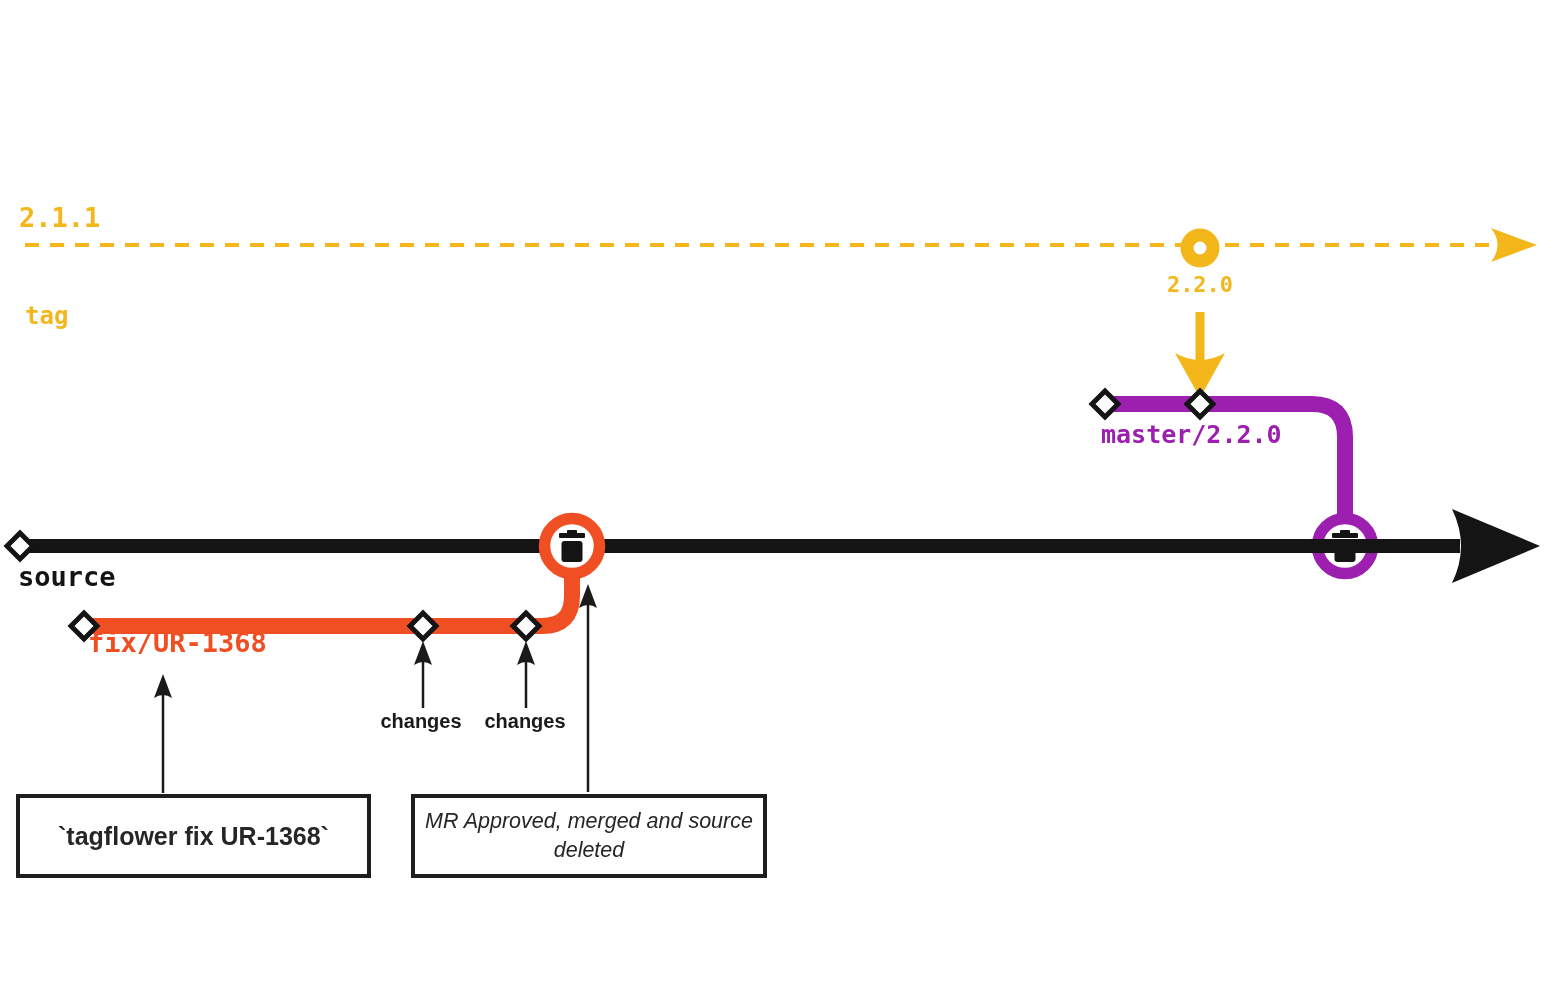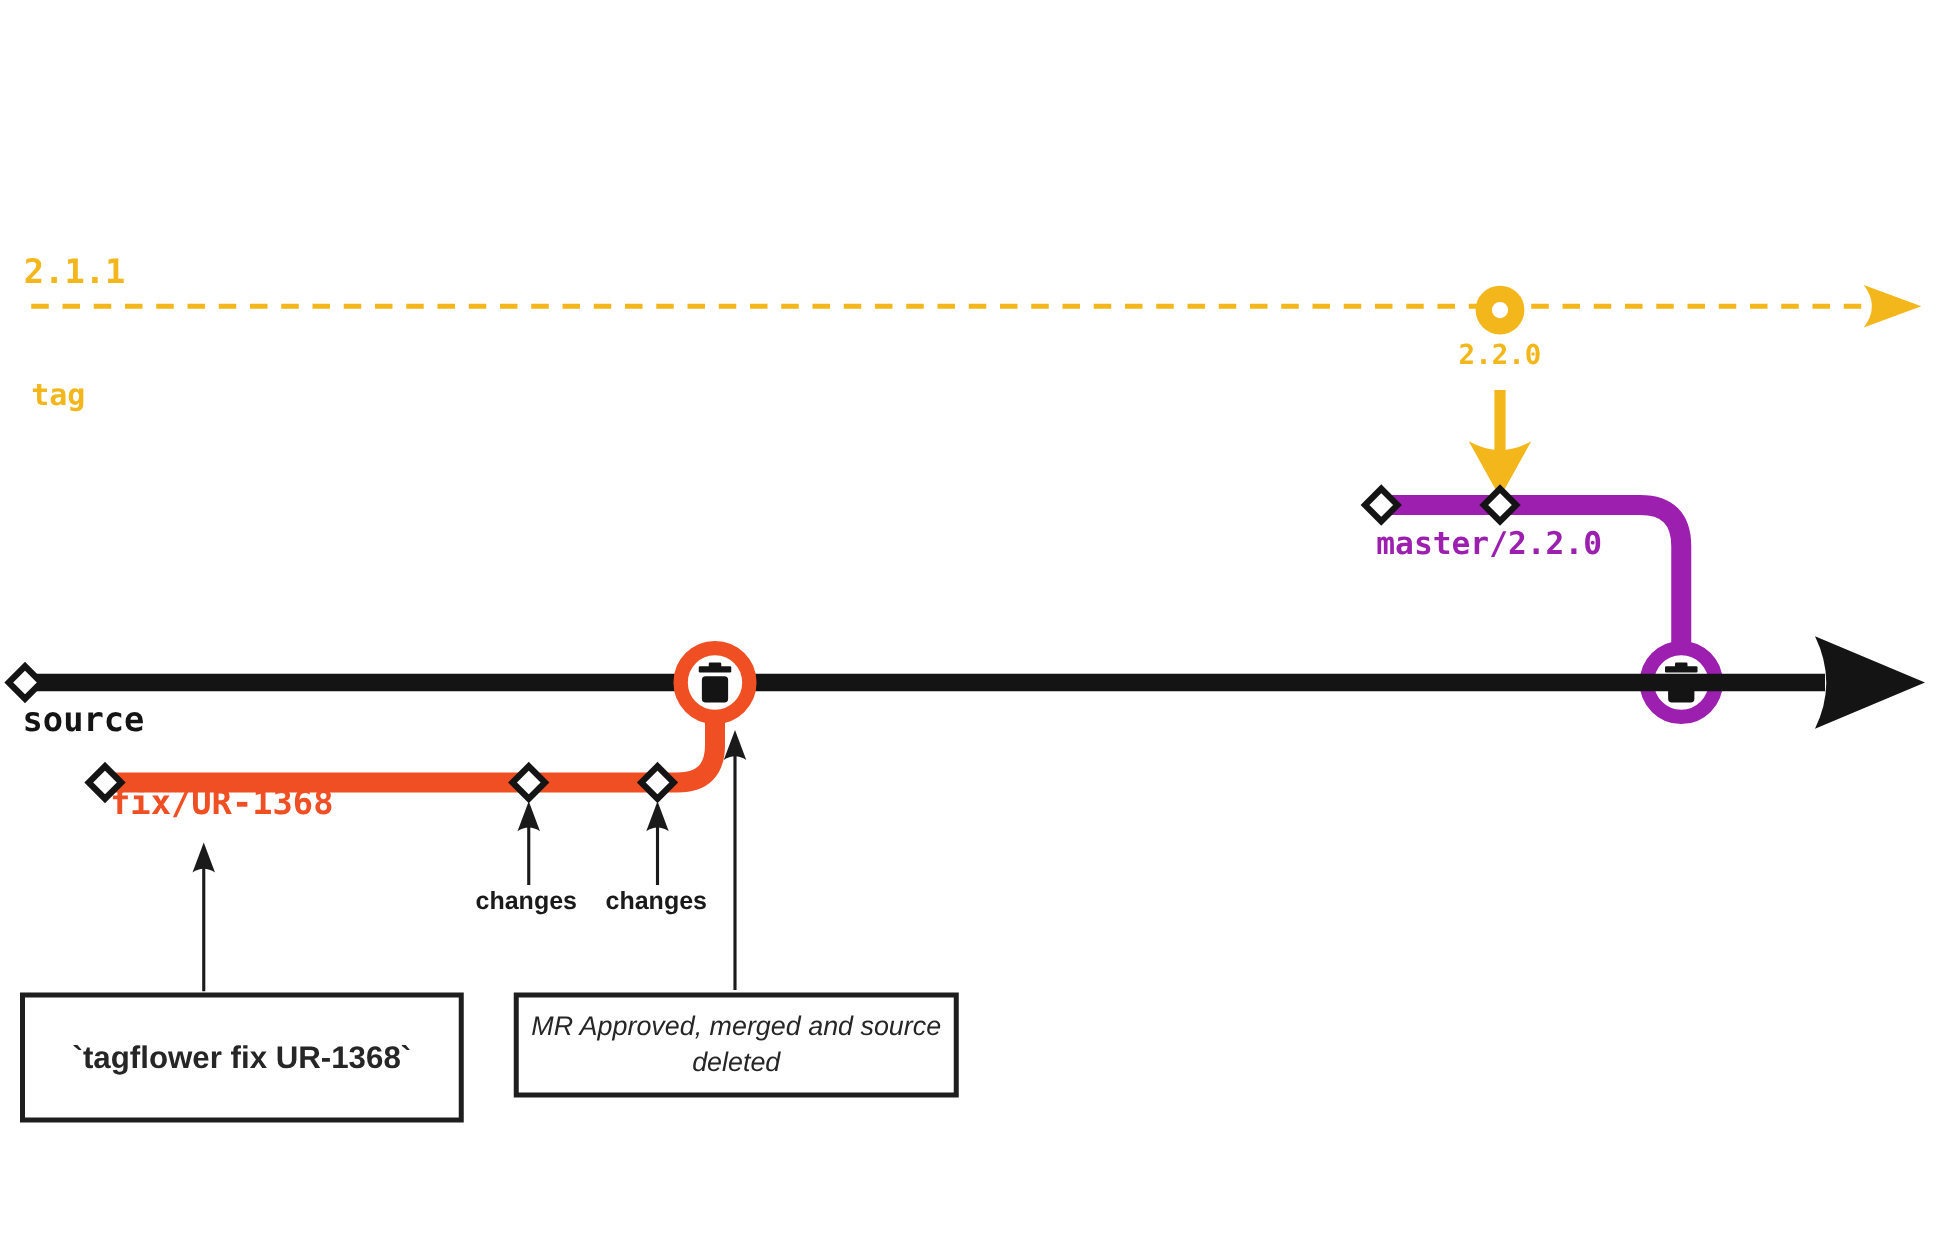--- a/index.html
+++ b/index.html
@@ -112,21 +112,21 @@
   <div class="lbl mono release-text" style="left:1101px;top:420px;font-size:25px;">master/2.2.0</div>
 
   <div class="lbl mono master-text" style="left:18px;top:561px;font-size:27px;">source</div>
 
   <div class="lbl mono fix-text" style="left:88px;top:627px;font-size:27px;">fix/UR-1368</div>
 
   <div class="lbl sans changes-lbl" style="left:421px;top:710px;transform:translateX(-50%);">changes</div>
 
   <div class="lbl sans changes-lbl" style="left:525px;top:710px;transform:translateX(-50%);">changes</div>
 
-  <div class="note-box code" style="left:16px;top:794px;width:355px;height:104px;">
+  <div class="note-box code" style="left:16px;top:794px;width:355px;height:84px;">
     <span>`tagflower fix UR-1368`</span>
   </div>
 
   <div class="note-box italic" style="left:411px;top:794px;width:356px;height:84px;">
     <span>MR Approved, merged and source deleted</span>
   </div>
 
 </div>
 
 </body></html>

